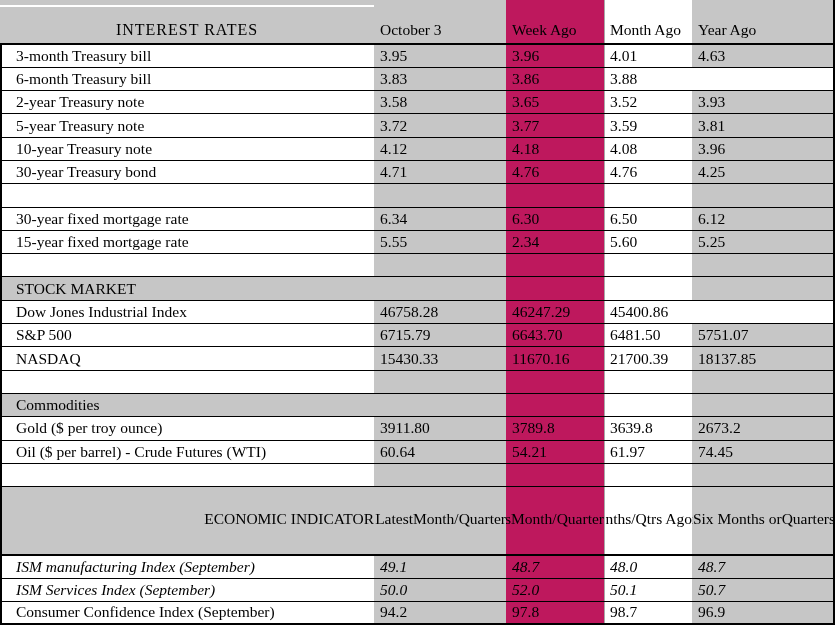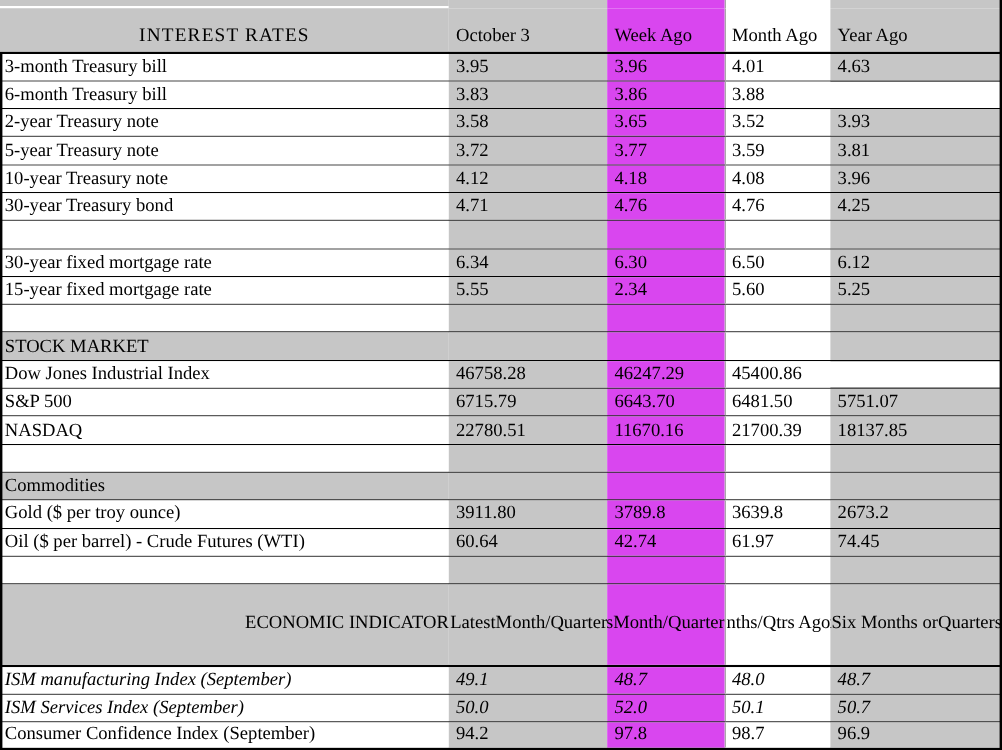--- a/index.html
+++ b/index.html
@@ -1,23 +1,23 @@
 <!DOCTYPE html>
 <html><head>
 <meta charset="utf-8">
 <style>
   :root { --g:#c6c6c6; }
   html,body { margin:0; padding:0; background:#fff; }
   body { font-family:"Liberation Serif","DejaVu Serif",serif; color:#000; }
   .sheet { position:relative; width:835px; height:625px; background:#fff; overflow:hidden; font-size:15.5px; }
   .row { display:grid; grid-template-columns:374px 132px 98px 88px 143px; box-sizing:border-box; height:23.3px; border-bottom:1.5px solid #000; }
   .row > div { box-sizing:border-box; overflow:hidden; white-space:nowrap; display:flex; align-items:center; }
-  .c0 { padding-left:4px; background:#fff; }
+  .c0 { padding-left:16px; background:#fff; }
   .c1 { padding-left:6px; background:var(--g); }
-  .c2 { padding-left:6px; background:#d946ef; }
+  .c2 { padding-left:6px; background:#be185d; }
   .c3 { padding-left:5px; background:#fff; border-left:1.5px solid #a9a9a9; }
   .c4 { padding-left:6px; background:var(--g); }
   .gray0 .c0 { background:var(--g); }
   .strip { height:6.5px; border-bottom:none; }
   .strip .c0 { box-shadow: inset 0 -2px 0 #ffffff; }
   .hdr { height:38px; border-bottom:2px solid #000; }
   .hdr > div { align-items:flex-end; padding-bottom:4px; }
   .hdr .c0 { justify-content:center; font-size:16px; letter-spacing:1px; padding-left:0; }
   .econ-hdr { height:68.8px; border-bottom:2px solid #000; }
   .econ-hdr > div { flex-direction:row; align-items:center; justify-content:flex-end; padding-bottom:3px; line-height:22.4px; }
@@ -136,21 +136,21 @@
   </div>
   <div class="row">
     <div class="c0">S&amp;P 500</div>
     <div class="c1">6715.79</div>
     <div class="c2">6643.70</div>
     <div class="c3">6481.50</div>
     <div class="c4">5751.07</div>
   </div>
   <div class="row">
     <div class="c0">NASDAQ</div>
-    <div class="c1">22780.51</div>
+    <div class="c1">15430.33</div>
     <div class="c2">11670.16</div>
     <div class="c3">21700.39</div>
     <div class="c4">18137.85</div>
   </div>
 
   <div class="row">
     <div class="c0"></div>
       <div class="c1"></div>
       <div class="c2"></div>
       <div class="c3"></div>
@@ -167,21 +167,21 @@
   <div class="row">
     <div class="c0">Gold ($ per troy ounce)</div>
     <div class="c1">3911.80</div>
     <div class="c2">3789.8</div>
     <div class="c3">3639.8</div>
     <div class="c4">2673.2</div>
   </div>
   <div class="row">
     <div class="c0">Oil ($ per barrel) - Crude Futures (WTI)</div>
     <div class="c1">60.64</div>
-    <div class="c2">42.74</div>
+    <div class="c2">54.21</div>
     <div class="c3">61.97</div>
     <div class="c4">74.45</div>
   </div>
 
   <div class="row">
     <div class="c0"></div>
       <div class="c1"></div>
       <div class="c2"></div>
       <div class="c3"></div>
       <div class="c4"></div>

